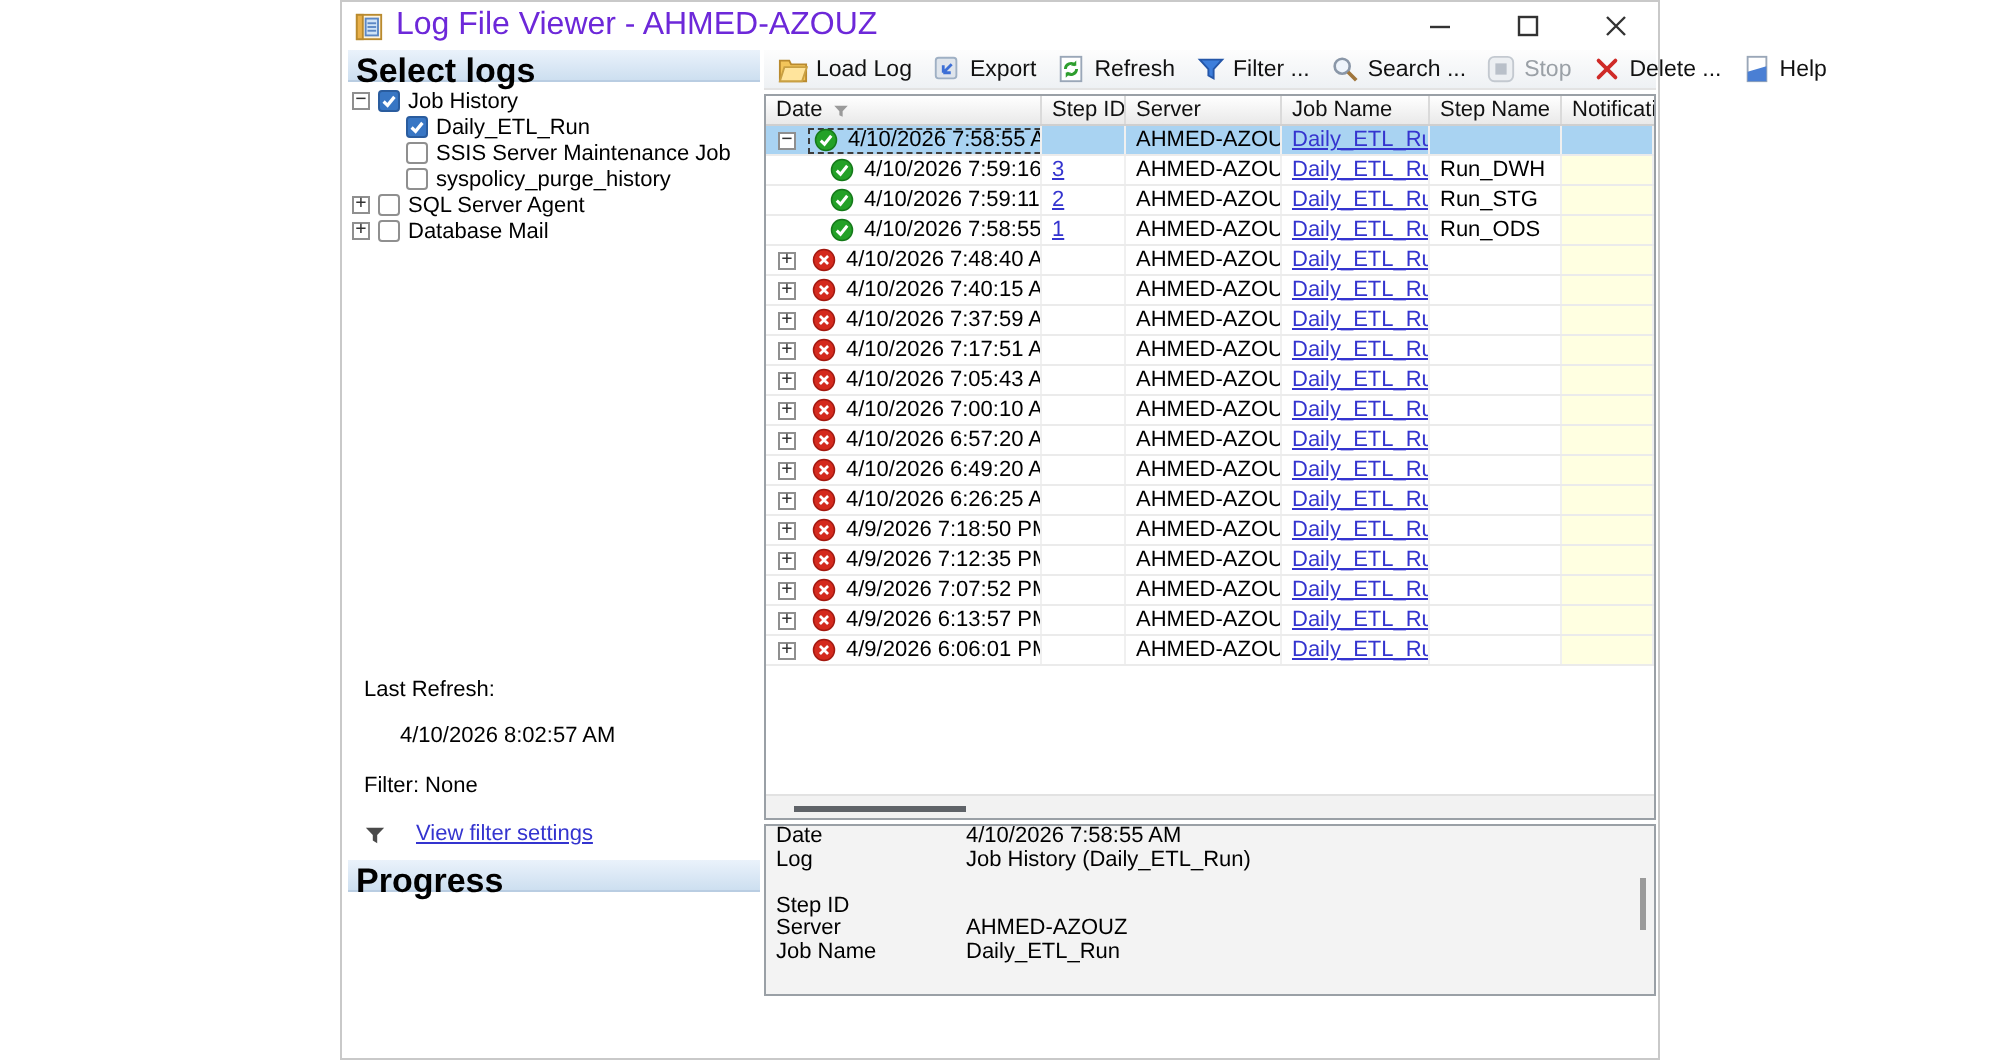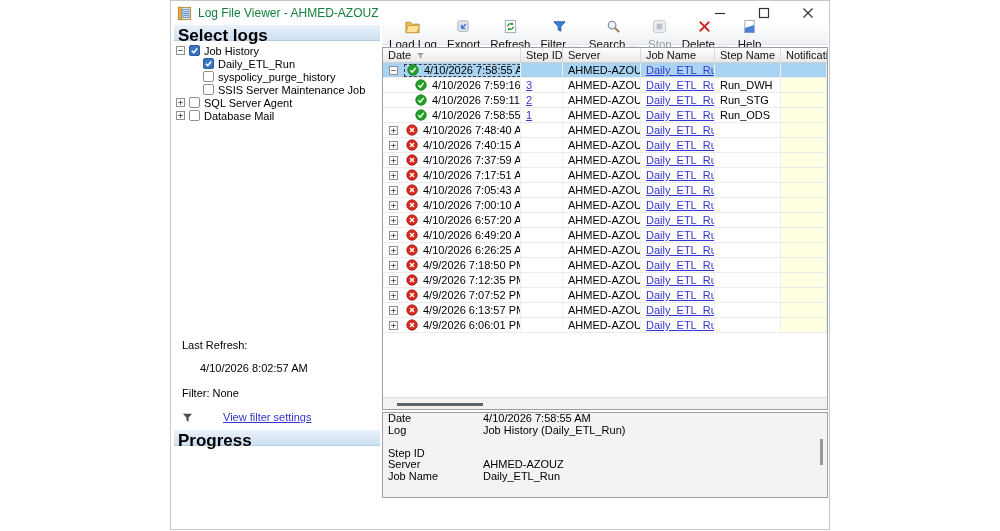--- a/index.html
+++ b/index.html
@@ -10,49 +10,49 @@
     --strip-bot:#cddff0;
   }
   *{margin:0;box-sizing:border-box;}
   body{background:#fff;font-family:"Liberation Sans", sans-serif;}
   .page{position:relative;width:1000px;height:531px;background:#ffffff;overflow:hidden;}
   .window{position:absolute;left:170px;top:0;width:660px;height:530px;background:#fff;border:1px solid #c9c9c9;}
   
   .titlebar{height:24px;display:flex;align-items:center;padding:0 6px;background:#fff;}
   .appicon{width:15px;height:15px;margin-right:6px;flex:0 0 auto;}
   .appicon svg{width:100%;height:100%;display:block;}
-  .title{font-size:12px;color:#15803d;}
+  .title{font-size:16px;color:#6d28d9;}
   .winbtns{margin-left:auto;display:flex;align-items:center;gap:30px;margin-right:8px;}
   .wbtn{width:14px;height:14px;display:inline-flex;align-items:center;justify-content:center;cursor:pointer;}
   .wbtn svg{width:12px;height:12px;display:block;}
   
   .leftpanel{position:absolute;left:3px;top:24px;width:206px;height:473px;background:#fff;font-size:11px;}
   .strip{height:16px;background:linear-gradient(var(--strip-top),var(--strip-bot));border-bottom:1px solid #b9cde2;font-weight:bold;font-size:17px;padding:1px 4px 0;color:#000;}
   .status-strip{position:absolute;top:291px;left:0;right:0;}
   .progress-strip{position:absolute;top:405px;left:0;right:0;}
   #tree{padding-top:3px;}
   .titem{display:flex;align-items:center;height:13px;font-size:11px;white-space:nowrap;cursor:default;}
   .exp{width:9px;height:9px;border:1px solid #8f8f8f;background:#fff;font-size:9px;line-height:7px;text-align:center;color:#333;margin-right:4px;flex:0 0 auto;font-family:"DejaVu Sans Mono",monospace;}
   .cb{width:11px;height:11px;border:1px solid #8f8f8f;border-radius:2px;background:#fff;margin-right:4px;display:inline-flex;align-items:center;justify-content:center;flex:0 0 auto;}
   .cb.checked{background:#3876c4;border-color:#2a5c9e;}
   .cb svg{width:9px;height:9px;display:block;}
   .lr-label{position:absolute;top:314px;left:8px;}
   .lr-value{position:absolute;top:337px;left:26px;}
   .filter-none{position:absolute;top:362px;left:8px;}
-  .vfs-row{position:absolute;top:386px;left:8px;display:flex;align-items:center;gap:30px;}
+  .vfs-row{position:absolute;top:386px;left:8px;display:flex;align-items:center;gap:15px;}
   .vfs-icon{width:11px;height:11px;display:inline-block;}
   .vfs-icon svg{width:100%;height:100%;display:block;}
   .vfs-link{color:var(--link);text-decoration:underline;cursor:pointer;font-size:11px;}
   .done-row{position:absolute;top:424px;left:10px;display:flex;align-items:center;gap:15px;}
   .done-icon{width:22px;height:22px;}
   .done-icon svg{width:100%;height:100%;display:block;}
   
   .rightpanel{position:absolute;left:211px;top:24px;width:446px;height:473px;}
   .toolbar{display:flex;align-items:center;height:20px;padding:0 2px;background:linear-gradient(#fdfdfd,#eef1f4);border-bottom:1px solid #e3e3e3;}
-  .tbbtn{display:flex;align-items:center;gap:4px;padding:1px 5px;font-size:11.5px;color:#111;cursor:pointer;white-space:nowrap;flex-direction:column;}
+  .tbbtn{display:flex;align-items:center;gap:4px;padding:1px 5px;font-size:11.5px;color:#111;cursor:pointer;white-space:nowrap;}
   .tbbtn.disabled{color:#9aa0a6;cursor:default;}
   .ticon{width:15px;height:15px;display:inline-block;flex:0 0 auto;}
   .ticon svg{width:100%;height:100%;display:block;}
   .tablepanel{position:absolute;top:22px;left:0;width:446px;height:363px;border:1px solid #9aa0a6;background:#fff;overflow:hidden;}
   .summary{height:17px;padding:2px 4px;font-size:11px;background:#fbfbfb;border-bottom:1px solid #d9d9d9;color:#000;}
   .colheads{display:flex;height:15px;background:linear-gradient(#ffffff,#e9e9e9);border-bottom:1px solid #cfcfcf;font-size:11px;}
   .hcell{display:flex;align-items:center;padding-left:5px;border-right:1px solid #dadada;color:#111;overflow:hidden;white-space:nowrap;}
   .hfunnel{width:9px;height:9px;margin-left:5px;display:inline-block;}
   .hfunnel svg{width:100%;height:100%;display:block;}
   .c0{width:138px;}.c1{width:42px;}.c2{width:78px;}.c3{width:74px;}.c4{width:66px;}
@@ -135,25 +135,25 @@
           <div class="titem" style="padding-left: 29px;">
             <span class="cb checked">
               <svg viewBox="0 0 10 10">
                 <path d="M2 5.3 L4.2 7.4 L8 2.7" stroke="#fff" stroke-width="1.8" fill="none"></path>
               </svg>
             </span>
             <span>Daily_ETL_Run</span>
           </div>
           <div class="titem" style="padding-left: 29px;">
             <span class="cb"></span>
-            <span>syspolicy_purge_history</span>
+            <span>SSIS Server Maintenance Job</span>
           </div>
           <div class="titem" style="padding-left: 29px;">
             <span class="cb"></span>
-            <span>SSIS Server Maintenance Job</span>
+            <span>syspolicy_purge_history</span>
           </div>
           <div class="titem" style="padding-left: 2px;">
             <span class="exp">+</span>
             <span class="cb"></span>
             <span>SQL Server Agent</span>
           </div>
           <div class="titem" style="padding-left: 2px;">
             <span class="exp">+</span>
             <span class="cb"></span>
             <span>Database Mail</span>

